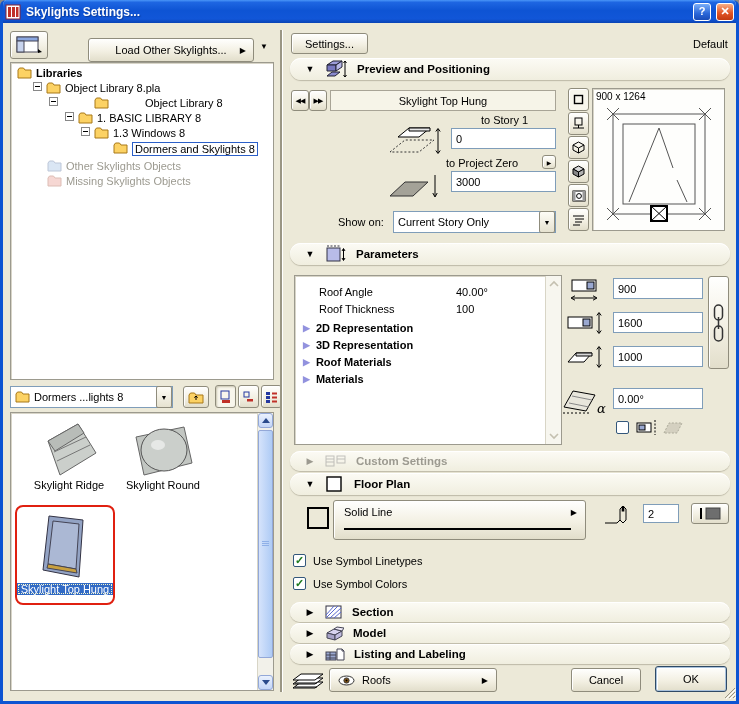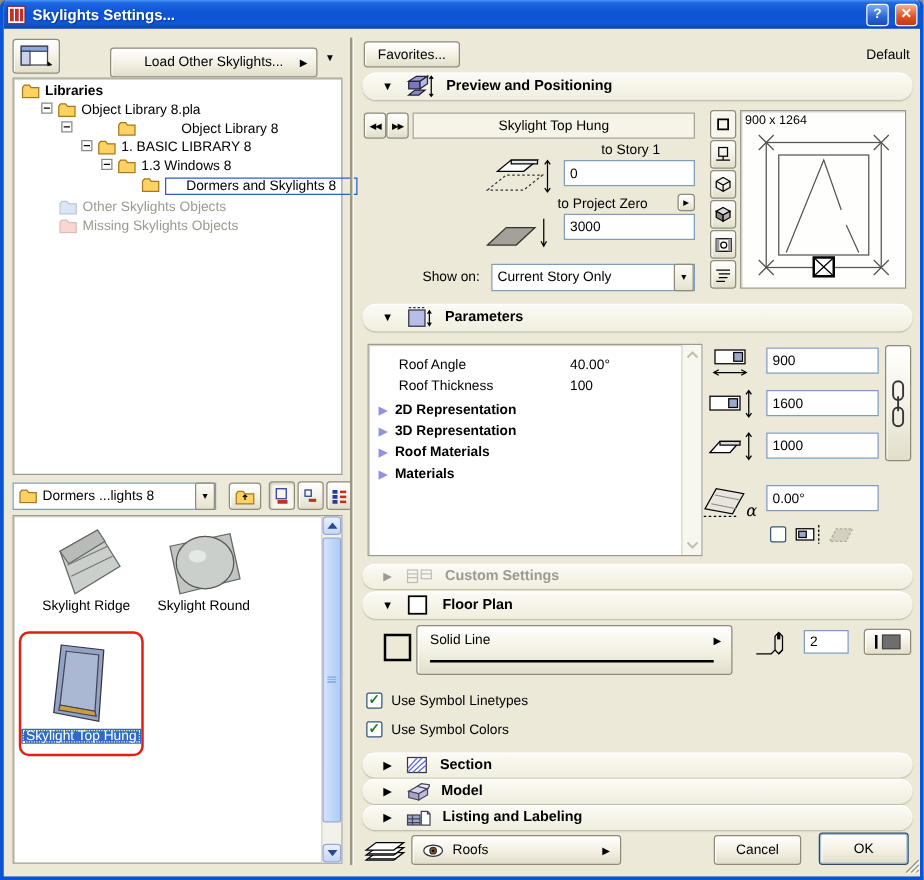--- a/index.html
+++ b/index.html
@@ -42,21 +42,21 @@
   .lbl { position:absolute; white-space:nowrap; }
   .cbx { position:absolute; width:13px; height:13px; background:#fff; border:1px solid #33577B; border-radius:2px;
          display:flex; align-items:center; justify-content:center; font-size:11px; font-weight:bold; color:#1E7A1E; line-height:1; }
   .ddbtn { width:16px; align-self:stretch; margin:-1px -4px -1px auto; border:1px solid #8F8C7C; border-radius:2px;
            background:linear-gradient(180deg,#FDFCF6,#E6E2D0); display:flex; align-items:center; justify-content:center; font-size:7px; }
   
   .trow { position:absolute; height:15px; display:flex; align-items:flex-start; gap:4px; white-space:nowrap; font-size:11px; }
   .trow.gray { color:#9C9A90; }
   .mbox { width:9px; height:9px; border:1px solid #888; background:#fff; position:relative; flex:none; }
   .mbox::after { content:""; position:absolute; left:1px; right:1px; top:3px; height:1px; background:#000; }
-  .sel-node { border:1px solid #2B5FC8; padding:0 16px; }
+  .sel-node { border:1px solid #2B5FC8; padding:0 2px; }
   
   .thumb-label { text-align:center; font-size:11px; }
   .thumb-sel { position:absolute; border:2px solid #E02010; border-radius:8px; }
   .thumb-label.on { background:#316AC5; color:#fff; outline:1px dotted #F8F8C8; outline-offset:-2px; padding:0 1px; }
   
   .sb-btn { position:absolute; width:15px; height:15px; border:1px solid #93A8D8; border-radius:3px;
             background:linear-gradient(180deg,#EAF1FD,#C4D6F8); display:flex; align-items:center; justify-content:center; }
   .sb-thumb { position:absolute; width:15px; border:1px solid #93A8D8; border-radius:2px;
               background:linear-gradient(90deg,#D5E3FB,#AECBF5); }
   .sb-thumb::after { content:""; position:absolute; left:3px; right:3px; top:50%; margin-top:-3px; height:6px;
@@ -234,21 +234,21 @@
       <div class="sb-thumb" style="right:0;top:17px;height:228px;"></div>
       <div class="sb-btn" style="right:0;bottom:0;">
           <span class="tri-down"></span>
         </div>
     </div>
   </div>
 
   <div class="vgroove" style="left:277px;top:30px;height:662px;"></div>
 
   <div class="btn" style="left:288px;top:33px;width:77px;height:21px;">
-    <span>Favorites...</span>
+    <span>Settings...</span>
   </div>
   <span class="lbl" style="left:690px;top:38px;">Default</span>
 
   <div class="sect" style="top:58px;">
     <span class="arr">▼</span>
     <svg width="23" height="20">
       <polygon points="2,6 8,2 17,2 11,6" fill="#9C9CD8" stroke="#223"></polygon>
       <polygon points="2,6 11,6 11,12 2,12" fill="#7878C0" stroke="#223"></polygon>
       <polygon points="11,6 17,2 17,8 11,12" fill="#B8B8E8" stroke="#223"></polygon>
       <polygon points="2,17 7,13 15,13 10,17" fill="#8888CC" stroke="#223"></polygon>

